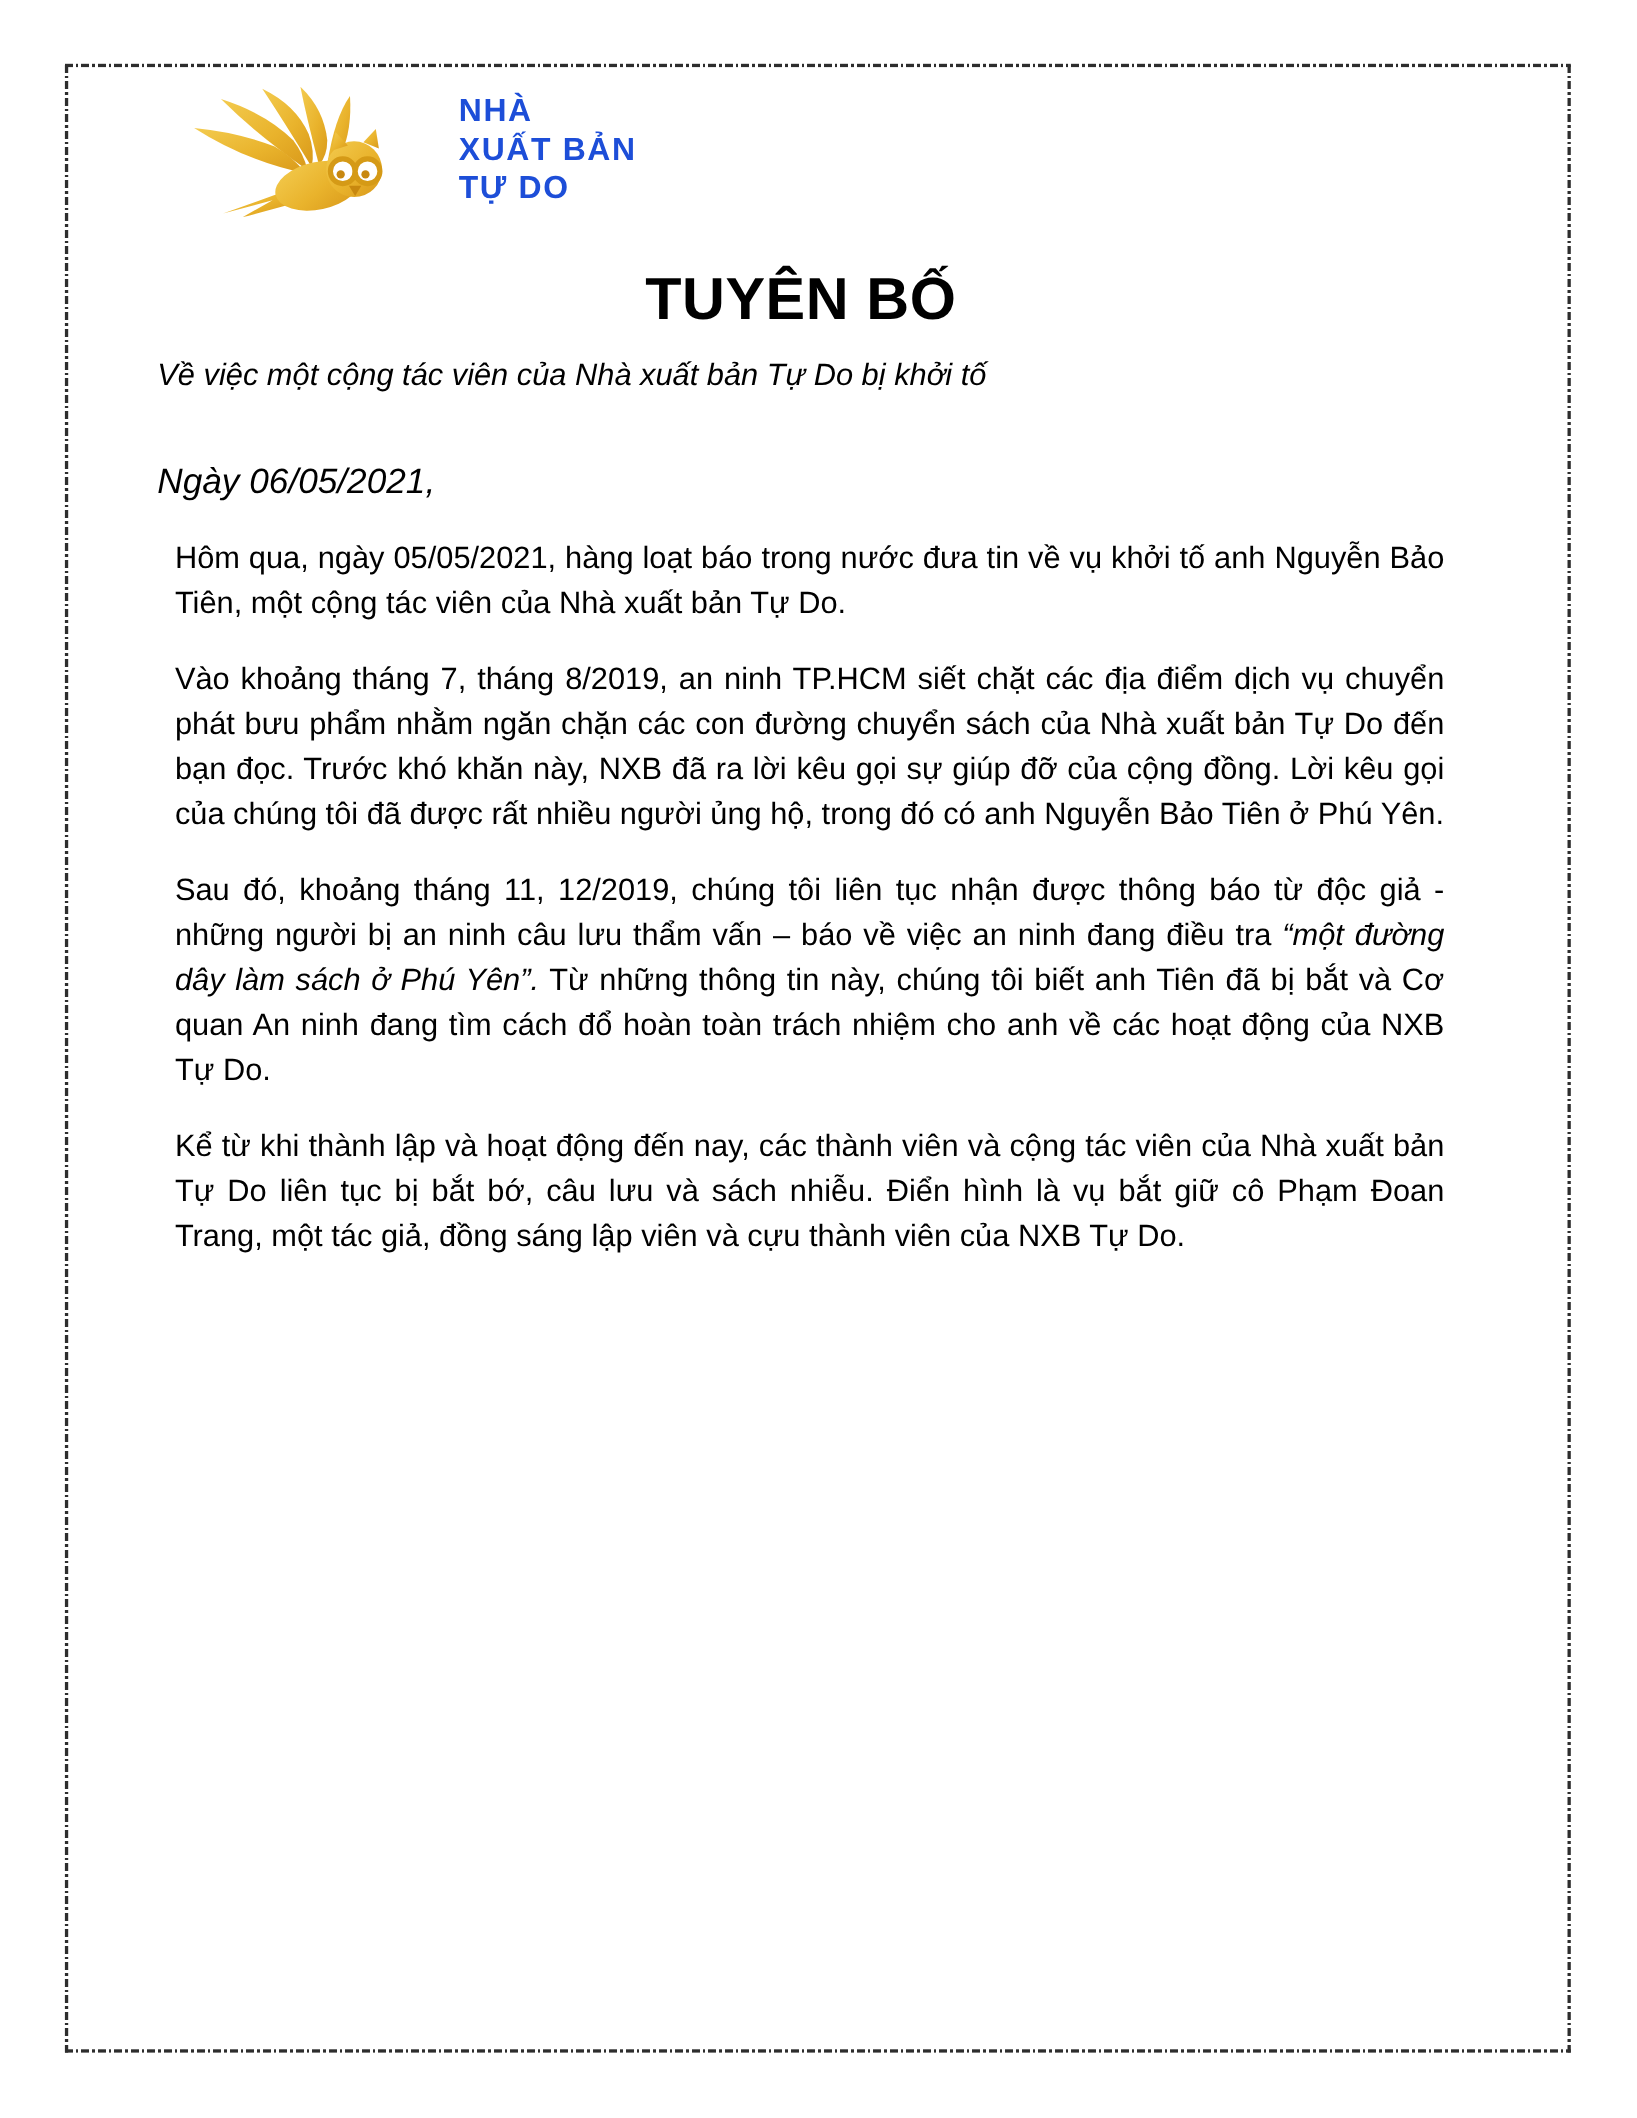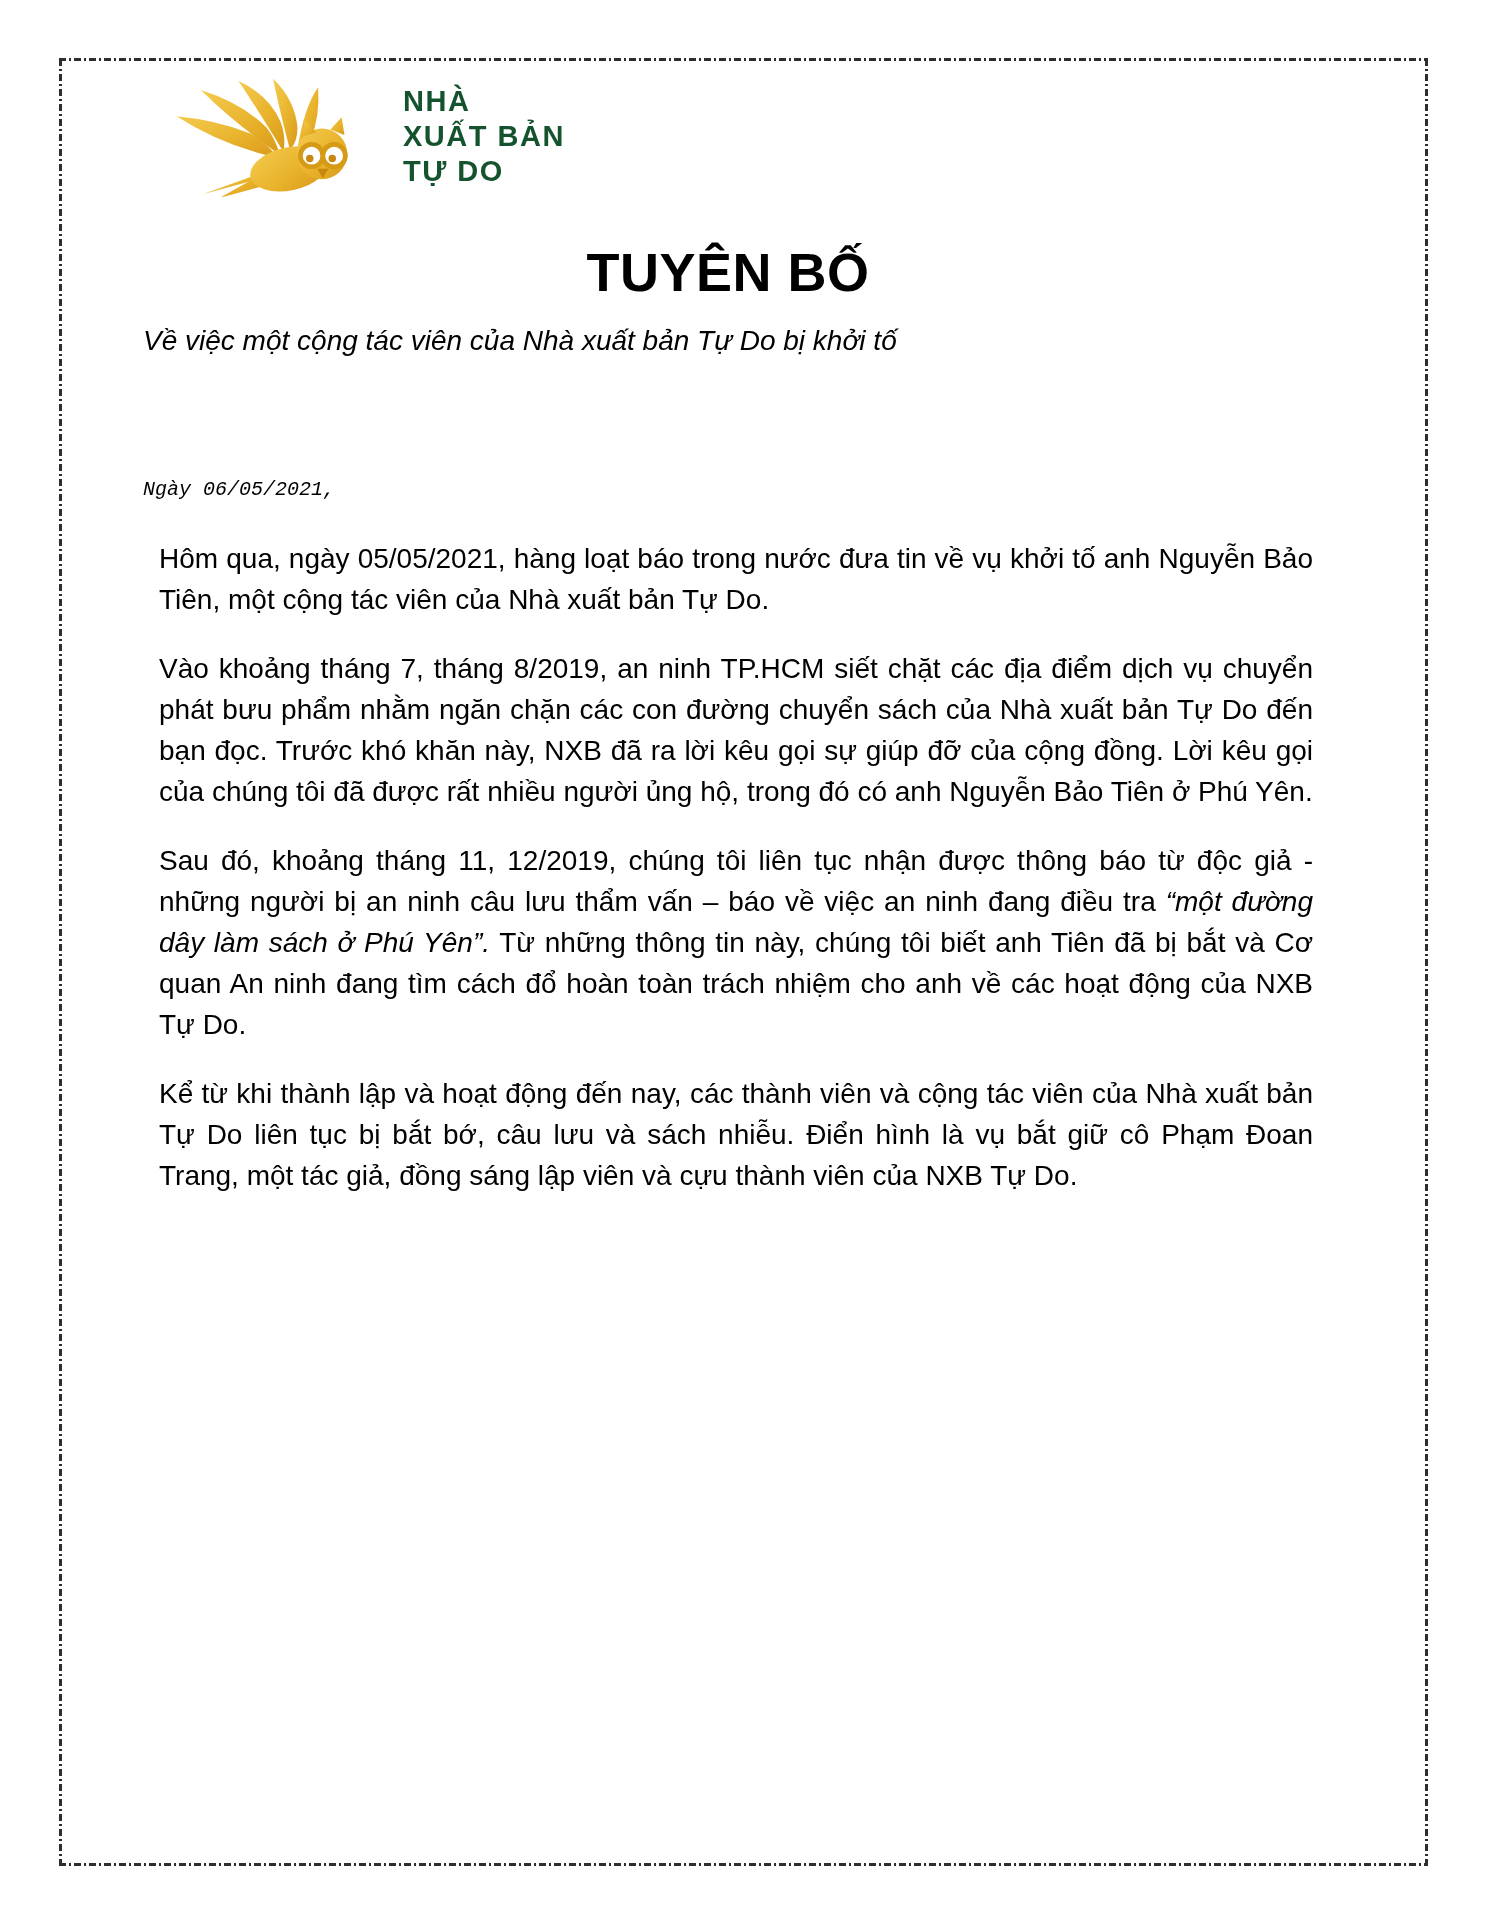--- a/index.html
+++ b/index.html
@@ -40,49 +40,48 @@
     align-items: center;
     height: 122px;
     margin-left: 18px;
   }
   .owl {
     width: 228px;
     height: 122px;
     flex: 0 0 auto;
   }
   .logo-text {
-    margin-left: 14px;
+    margin-left: 28px;
     font-weight: bold;
     font-size: 29px;
     line-height: 35px;
     letter-spacing: 1.5px;
-    color: #14532d;
+    color: #1d4ed8;
     text-transform: uppercase;
   }
   .doc-title {
     margin-top: 44px;
     text-align: center;
     font-size: 54px;
     line-height: 62px;
     font-weight: bold;
     letter-spacing: 0.5px;
   }
   .doc-subtitle {
     margin-top: 18px;
     text-align: left;
     font-style: italic;
     font-size: 28px;
     line-height: 40px;
   }
   .date-line {
-    margin-top: 108px;
+    margin-top: 56px;
     font-style: italic;
-    font-size: 20px;
+    font-size: 32px;
     line-height: 41px;
-    font-family: Liberation Mono, monospace;
   }
   .body-paragraph {
     margin: 28px 0 0 16px;
     font-size: 28px;
     line-height: 41px;
     text-align: justify;
     text-justify: inter-word;
   }
   .body-paragraph .italic {
     font-style: italic;

